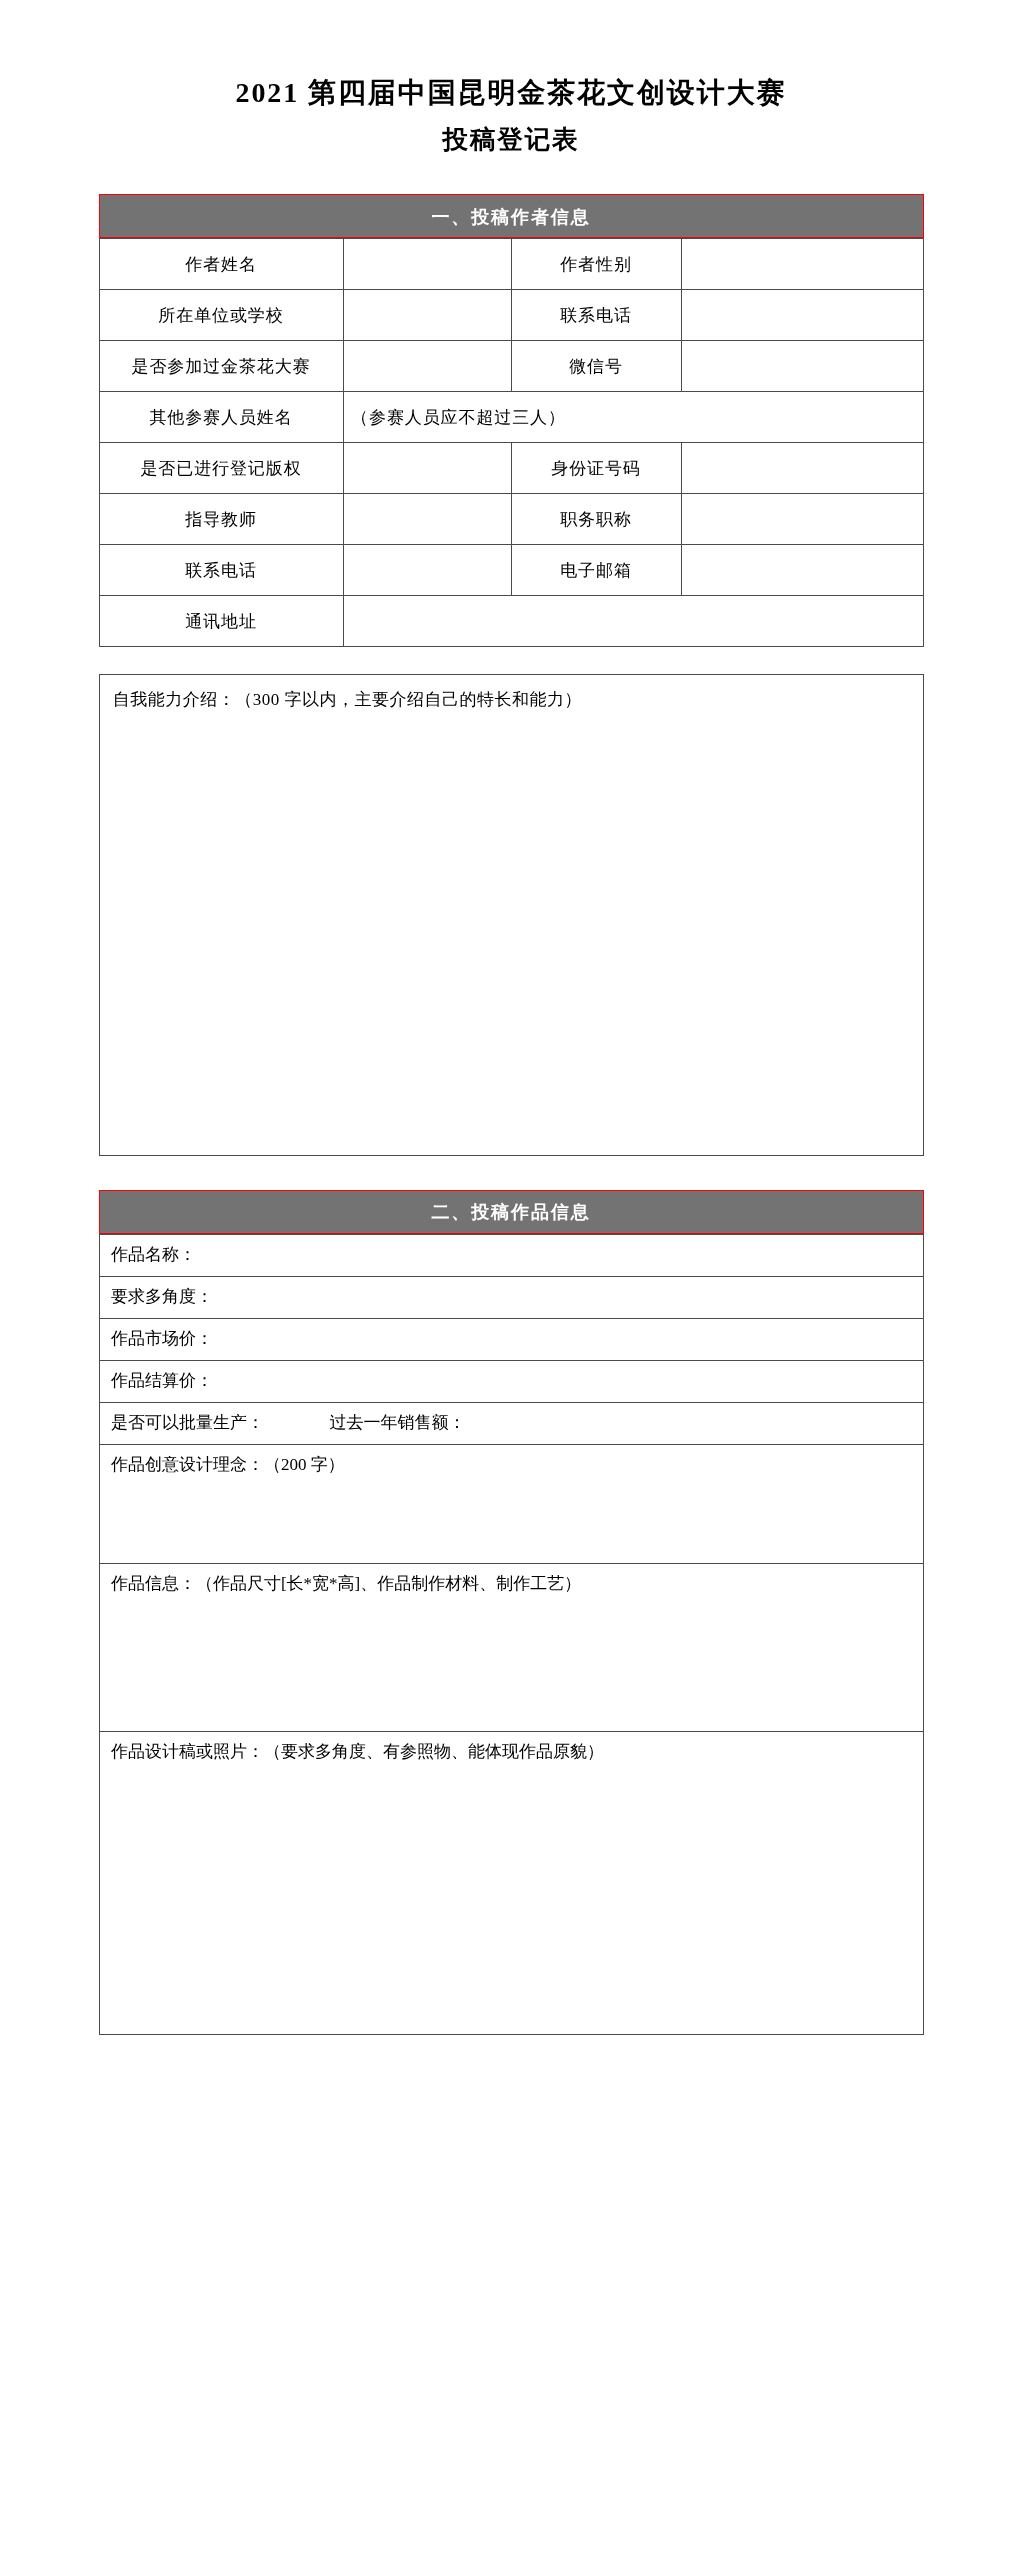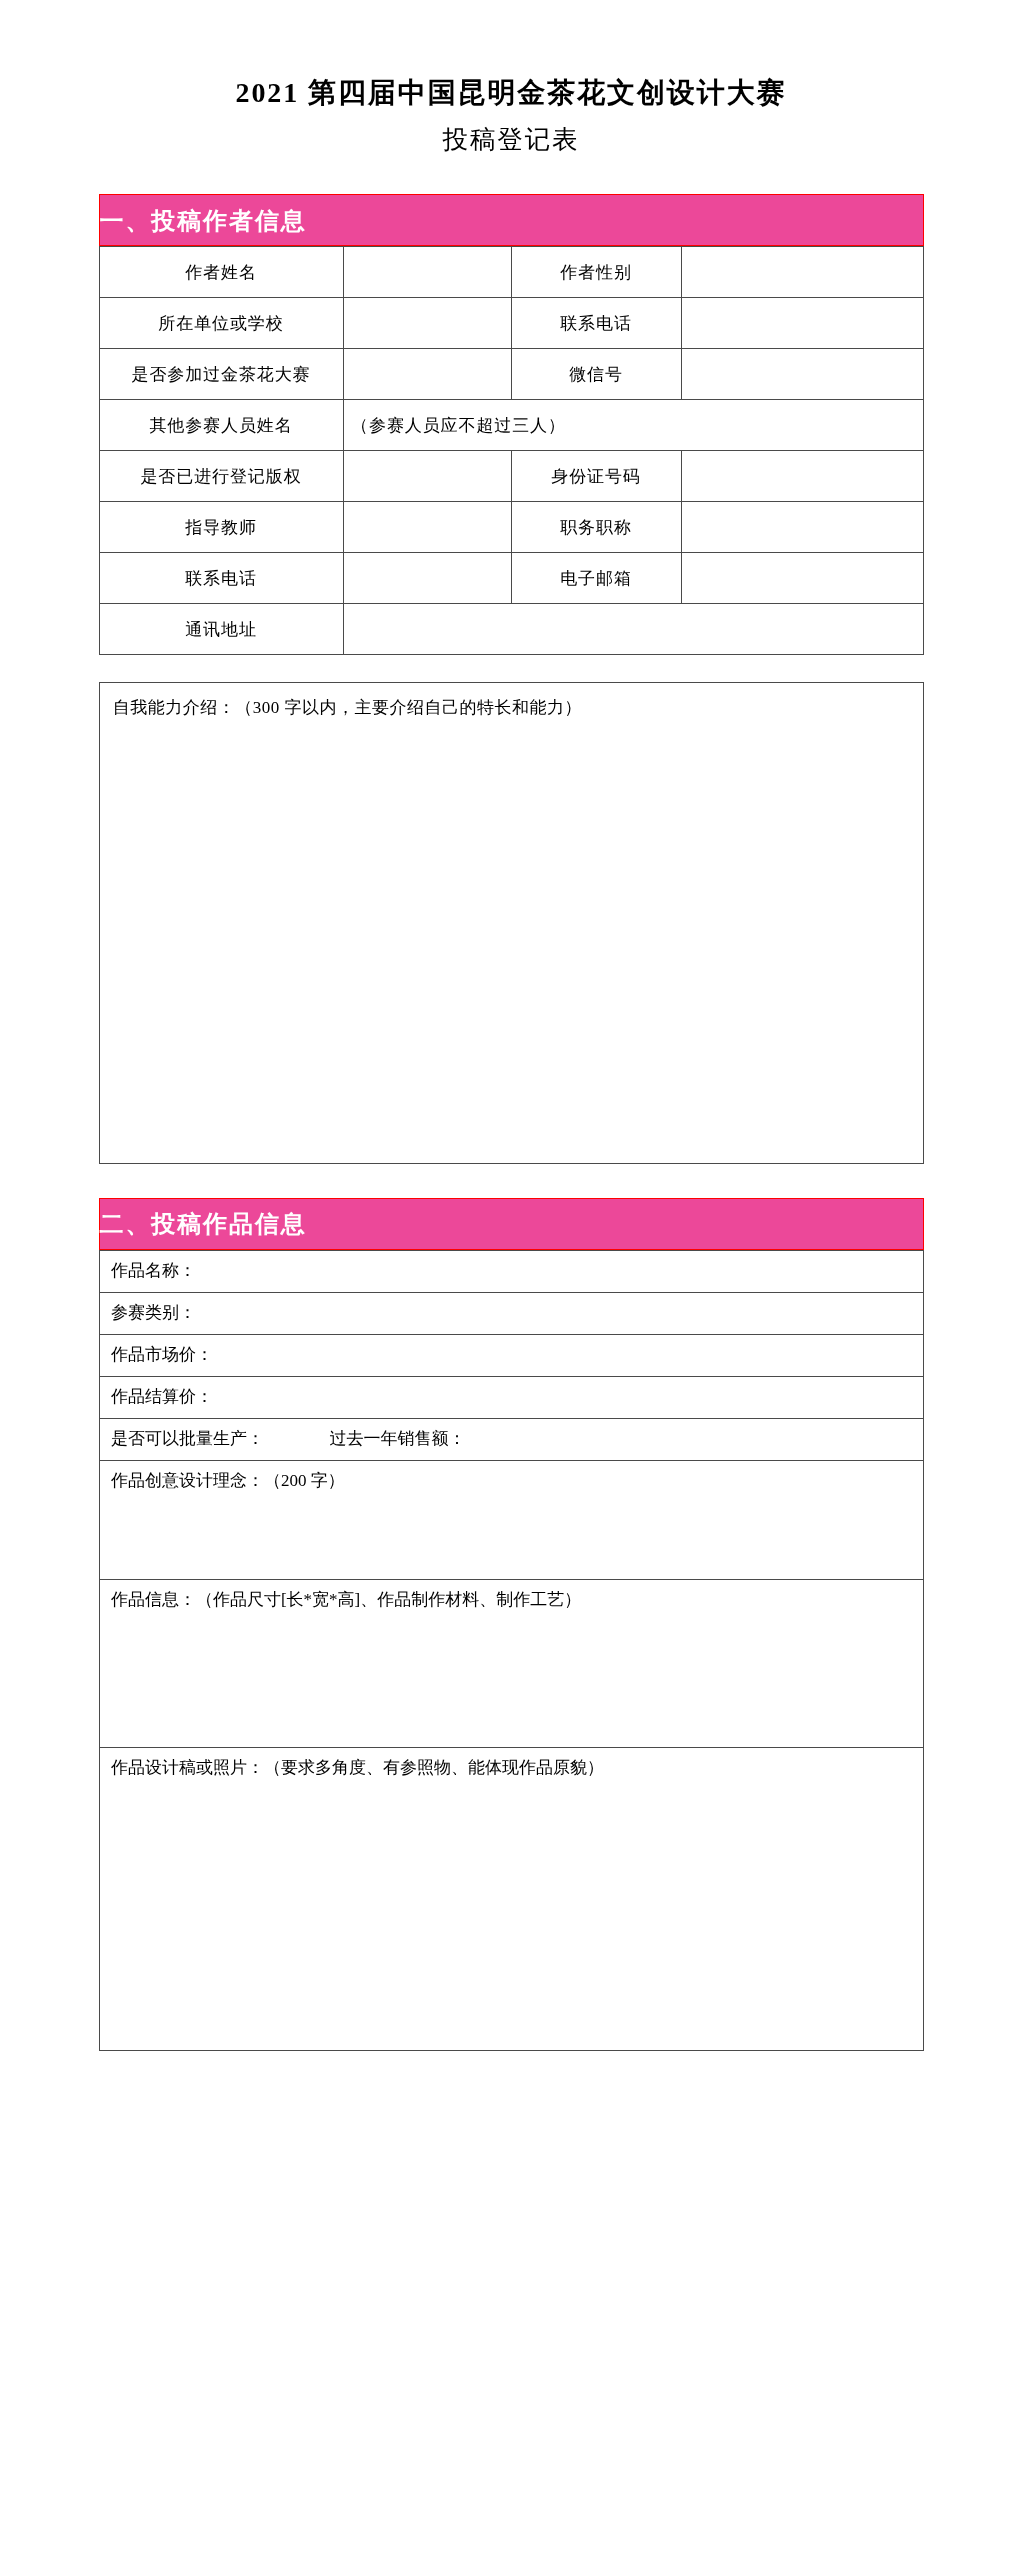--- a/index.html
+++ b/index.html
@@ -24,37 +24,38 @@
     padding-top: 72px;
   }
   .title-line1 {
     font-size: 28px;
     font-weight: bold;
     letter-spacing: 1.9px;
     line-height: 1.5;
   }
   .title-line2 {
     font-size: 25.5px;
-    font-weight: normal;
+    font-weight: bold;
     letter-spacing: 1.9px;
     line-height: 1.6;
     margin-top: 5.7px;
   }
 
   .section {
     margin: 0 auto;
     width: 825px;
   }
 
   .section-header {
-    background: #ec4899;
+    background: #737373;
     color: #ffffff;
-    font-size: 24px;
+    font-size: 18px;
     font-weight: bold;
     letter-spacing: 1.9px;
+    text-align: center;
     padding: 9.5px 0 8.5px 0;
     border: 0.9px solid #FF0000;
     box-sizing: border-box;
   }
 
   table.form {
     width: 825px;
     border-collapse: collapse;
     table-layout: fixed;
   }
@@ -194,21 +195,21 @@
 
   <div class="section">
     <div class="section-header">二、投稿作品信息</div>
 
     <table class="form2">
       <tbody>
         <tr>
           <td class="r-line">作品名称：</td>
         </tr>
         <tr>
-          <td class="r-line">参赛类别：</td>
+          <td class="r-line">要求多角度：</td>
         </tr>
         <tr>
           <td class="r-line">作品市场价：</td>
         </tr>
         <tr>
           <td class="r-line">作品结算价：</td>
         </tr>
         <tr>
           <td class="r-line">
             <span>是否可以批量生产：</span>

